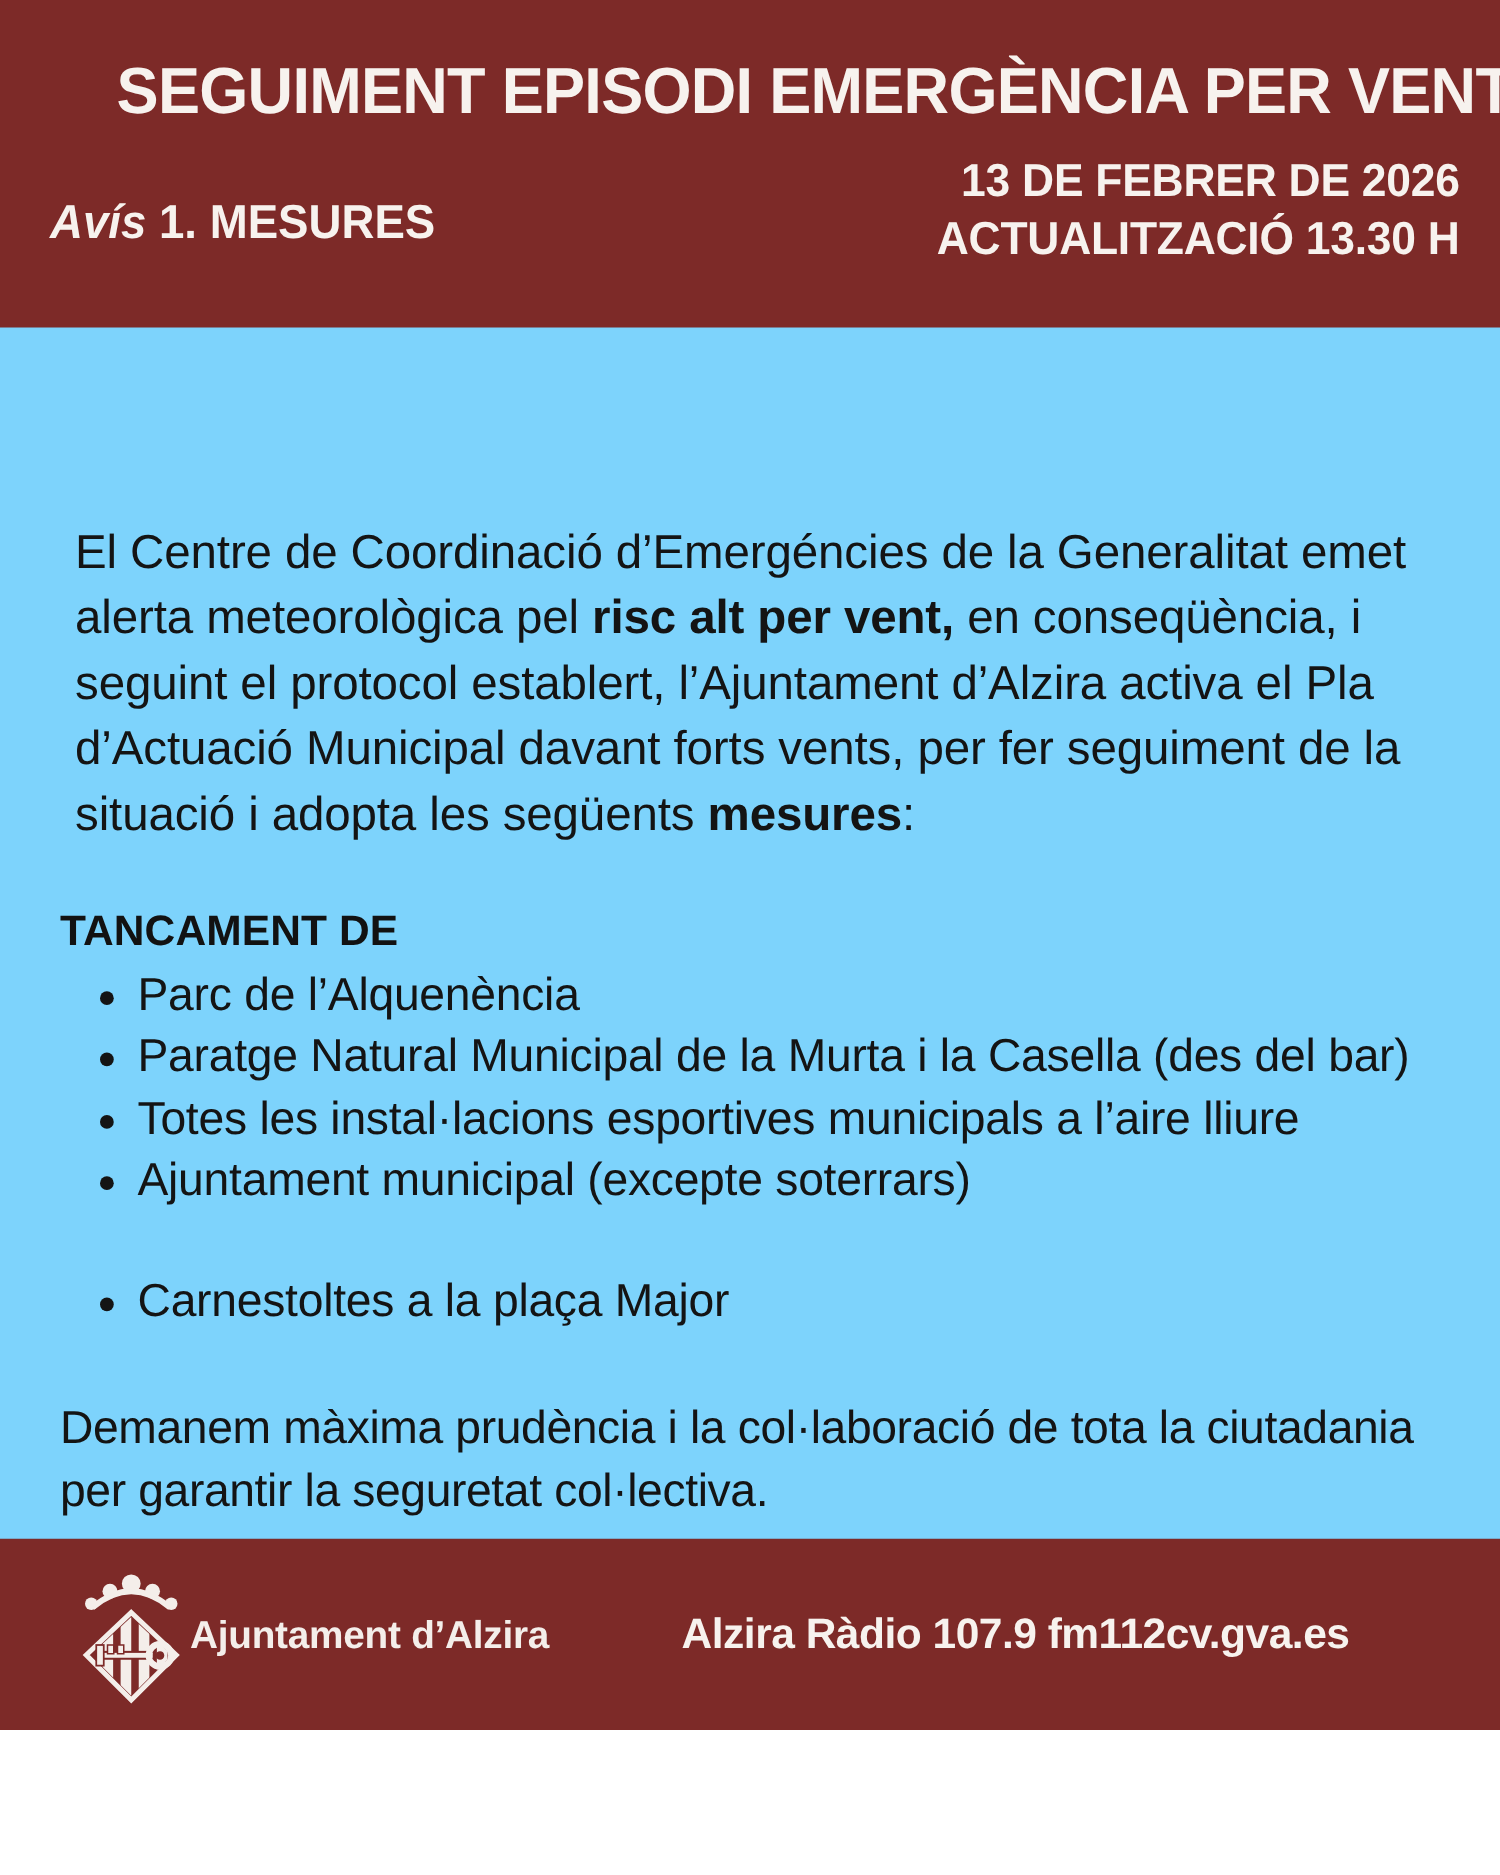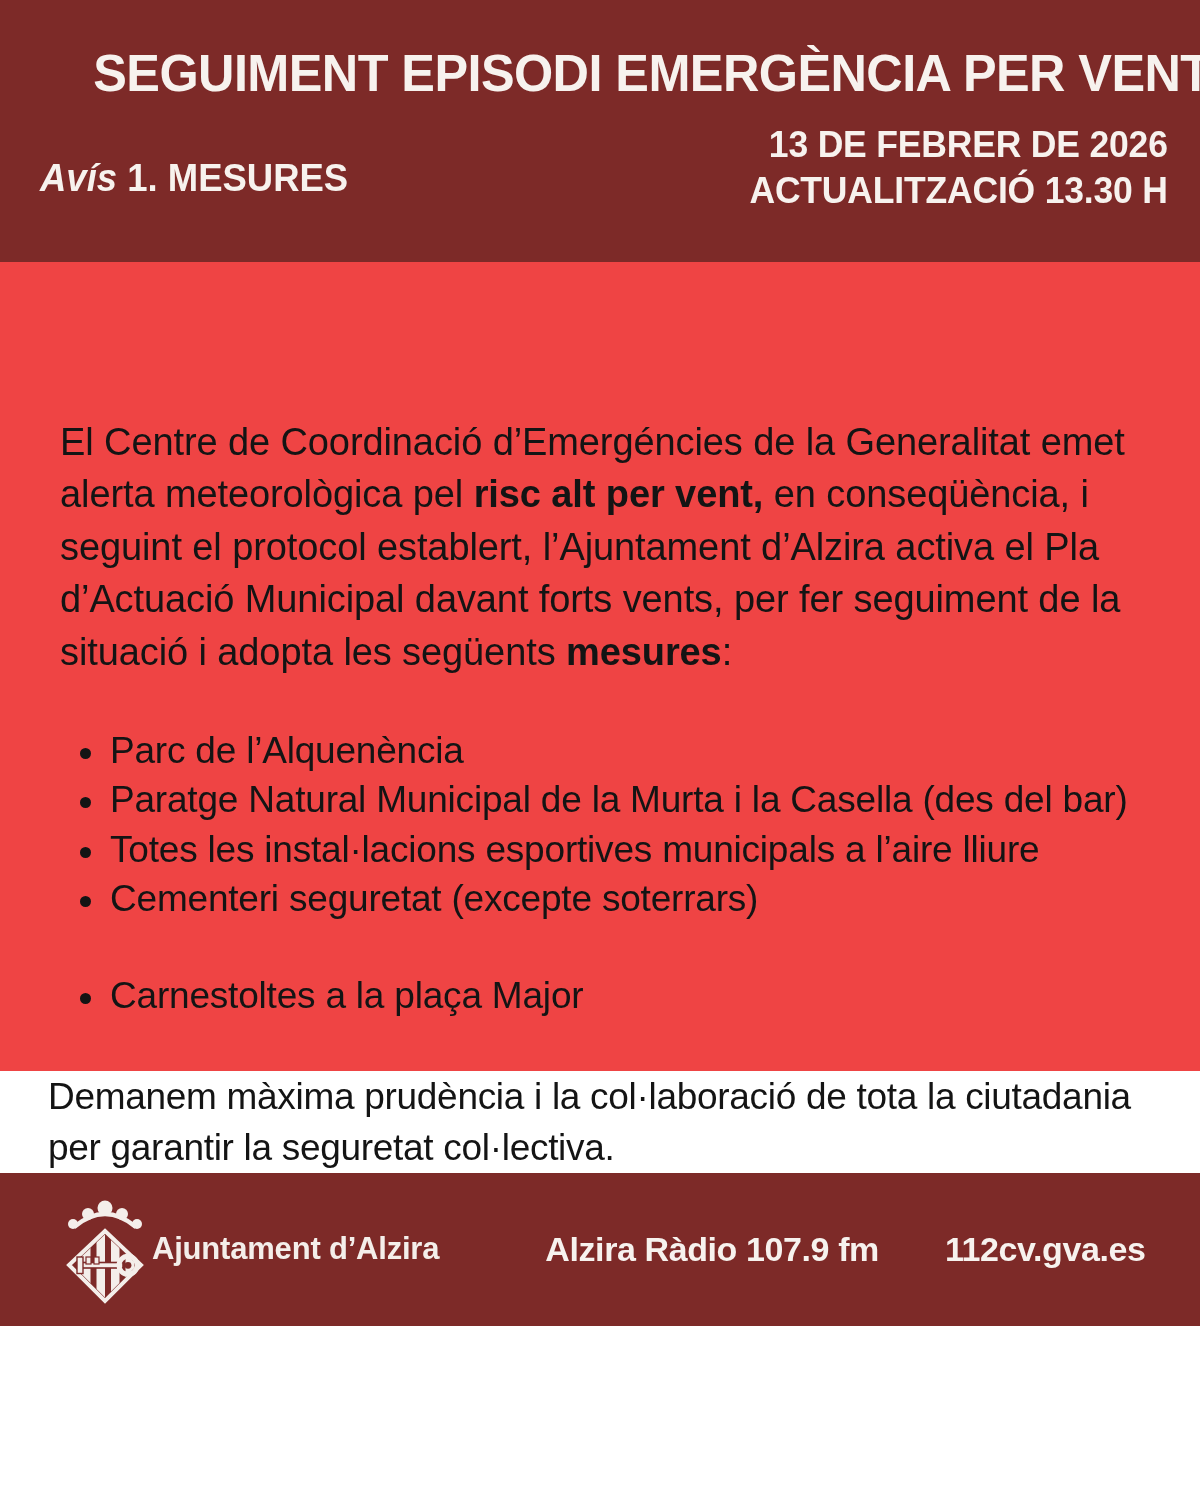--- a/index.html
+++ b/index.html
@@ -10,22 +10,22 @@
   body {
     width: 1200px;
     height: 1500px;
     background: #ffffff;
     font-family: "Liberation Sans", sans-serif;
     overflow: hidden;
   }
   #poster {
     position: relative;
     width: 1200px;
-    height: 1071px;
-    background: #ef4444;
+    height: 1384px;
+    background: #7dd3fc;
     display: flex;
     flex-direction: column;
   }
 
   
   .header-band {
     background: #7d2a28;
     height: 262px;
     flex: 0 0 262px;
     position: relative;
@@ -168,21 +168,20 @@
   .brand-name {
     color: #f4eeea;
     font-size: 31px;
     font-weight: bold;
     letter-spacing: -0.2px;
     white-space: nowrap;
   }
   .footer-links {
     display: flex;
     align-items: center;
-    gap: 66px;
     margin-left: 106px;
   }
   .footer-link {
     color: #f7f2ee;
     font-size: 34px;
     font-weight: bold;
     letter-spacing: -0.4px;
     white-space: nowrap;
     text-decoration: none;
   }
@@ -203,25 +202,26 @@
         <div>ACTUALITZACIÓ 13.30 H</div>
       </div>
     </div>
   </header>
 
   <main class="content">
 
     <p class="intro-paragraph"><span>El Centre de Coordinació d’Emergéncies de la Generalitat emet alerta meteorològica pel </span><b>risc alt per vent,</b><span> en conseqüència, i seguint el protocol establert, l’Ajuntament d’Alzira activa el Pla d’Actuació Municipal davant forts vents, per fer seguiment de la situació i adopta les següents </span><b>mesures</b><span>:</span></p>
 
     <section class="section">
+      <h2 class="section-heading">TANCAMENT DE</h2>
       <ul class="bullet-list">
         <li>Parc de l’Alquenència</li>
         <li>Paratge Natural Municipal de la Murta i la Casella (des del bar)</li>
         <li>Totes les instal·lacions esportives municipals a l’aire lliure</li>
-        <li>Cementeri seguretat (excepte soterrars)</li>
+        <li>Ajuntament municipal (excepte soterrars)</li>
       </ul>
     </section>
 
     <section class="section">
       <ul class="bullet-list">
         <li>Carnestoltes a la plaça Major</li>
       </ul>
     </section>
 
     <p class="closing-paragraph">Demanem màxima prudència i la col·laboració de tota la ciutadania per garantir la seguretat col·lectiva.</p>

